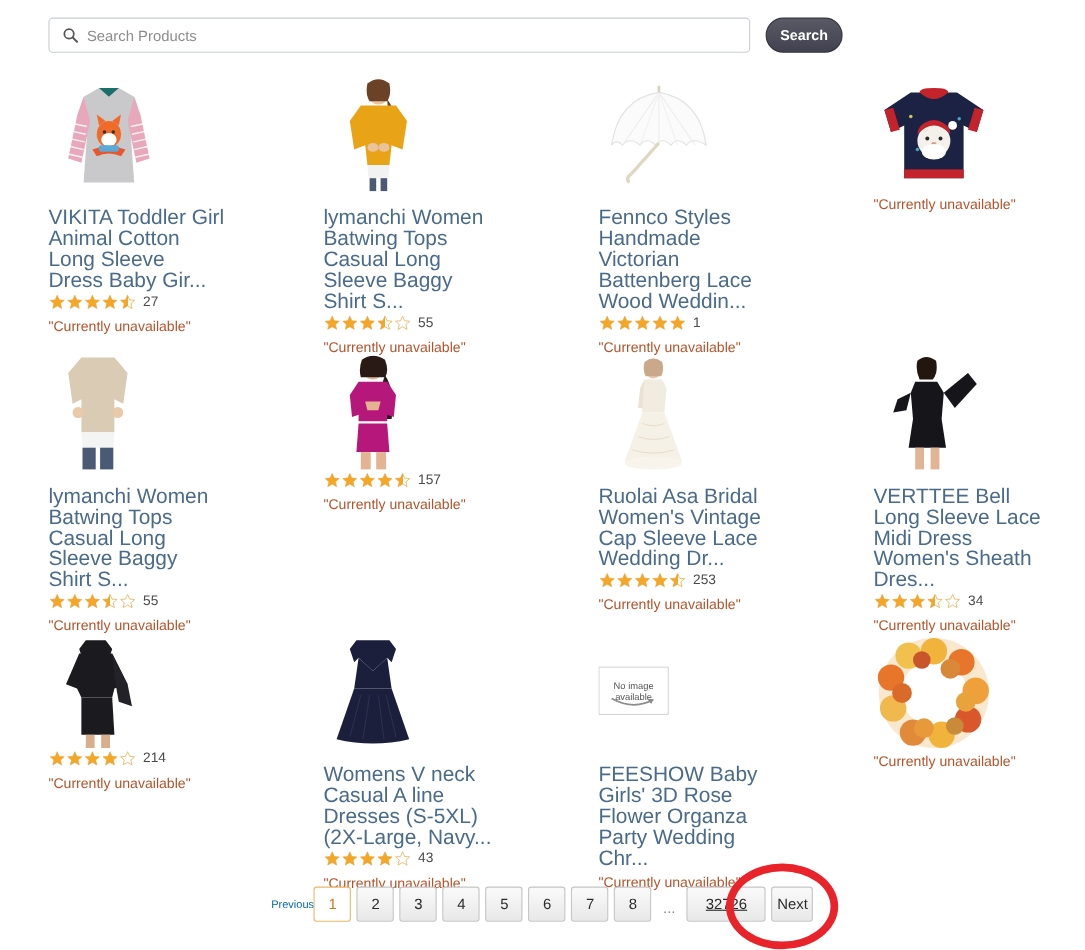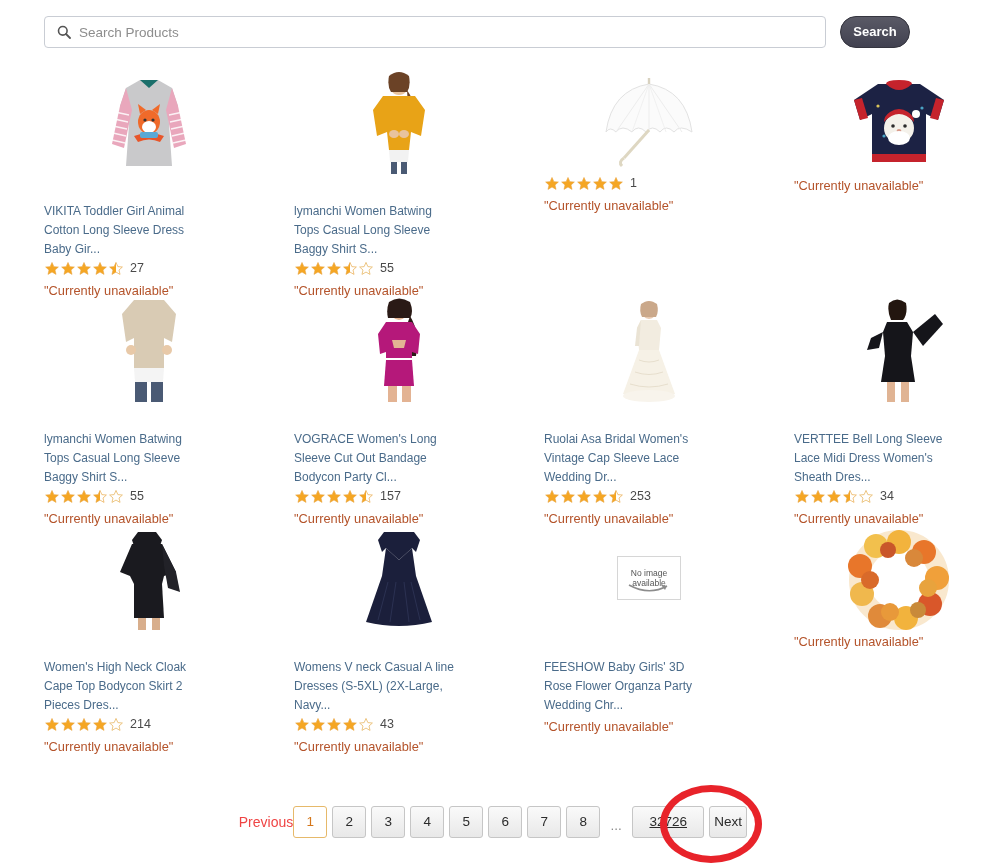--- a/index.html
+++ b/index.html
@@ -13,21 +13,21 @@
 
   
   .search-bar {
     position: absolute;
     left: 44px; top: 16px;
     width: 868px; height: 32px;
     display: flex; align-items: stretch;
   }
   .search-field {
     position: relative;
-    width: 782px; height: 32px;
+    width: 638px; height: 32px;
     background: #fff;
     border: 1px solid #c9cdd4;
     border-radius: 4px;
     display: flex; align-items: center;
   }
   .search-icon {
     width: 14px; height: 14px;
     margin-left: 12px; margin-right: 8px;
     flex: 0 0 auto;
     position: relative;
@@ -63,28 +63,28 @@
     display: grid;
     grid-template-columns: repeat(4, 250px);
     grid-column-gap: 0px;
     grid-row-gap: 0px;
   }
   .cell { width: 250px; position: relative; }
 
   .prod { width: 250px; }
   .prod-img-box {
     width: 210px; height: 104px;
-    display: flex; align-items: flex-end; justify-content: center;
+    display: flex; align-items: flex-end; justify-content: flex-start;
     overflow: hidden;
     position: relative;
   }
   .prod-title {
-    margin-top: 28px;
+    margin-top: 15px;
     width: 160px;
-    font-size: 12px;
+    font-size: 19px;
     line-height: 19px;
     color: #4a6b8a;
     cursor: pointer;
   }
   .rating-line {
     margin-top: 2px;
     height: 18px;
     display: flex; align-items: flex-start;
     cursor: pointer;
   }
@@ -104,22 +104,22 @@
   
   .pagination {
     position: absolute;
     left: 0; top: 806px;
     width: 986px;
     display: flex;
     align-items: center;
     justify-content: center;
   }
   .page-prev {
-    color: #ef4444;
-    font-size: 14px;
+    color: #0369a1;
+    font-size: 10px;
     cursor: default;
   }
   .page-btn {
     width: 34px; height: 32px;
     margin-right: 5px;
     background: #efefef;
     background-image: linear-gradient(#fafafa, #e8e8e8);
     border: 1px solid #c6c6c6;
     border-radius: 3px;
     font-family: "Liberation Sans", sans-serif;
@@ -317,20 +317,21 @@
           <path d="M55 14 L55 62" stroke="#ededed" stroke-width="1"></path>
           <path d="M55 14 L22 62" stroke="#ededed" stroke-width="1"></path>
           <path d="M55 14 L88 62" stroke="#ededed" stroke-width="1"></path>
           <path d="M55 14 L38 62" stroke="#eeeeee" stroke-width="0.8"></path>
           <path d="M55 14 L72 62" stroke="#eeeeee" stroke-width="0.8"></path>
           <line x1="55" y1="8" x2="55" y2="14" stroke="#d8d2c0" stroke-width="2.4"></line>
           <line x1="55" y1="60" x2="30" y2="88" stroke="#ded7c2" stroke-width="3"></line>
           <path d="M30 88 Q24 92 28 96" fill="none" stroke="#ded7c2" stroke-width="3"></path>
         </svg>
       </div>
+      <div class="prod-title">Fennco Styles Handmade Victorian Battenberg Lace Wood Weddin...</div>
       <div class="rating-line">
         <span class="stars">
           <svg class="star" viewBox="0 0 16 16">
               <polygon points="8,1.5 10,6 14.8,6.4 11.2,9.6 12.3,14.3 8,11.8 3.7,14.3 4.8,9.6 1.2,6.4 6,6" fill="#f5a623" stroke="#e8a33d" stroke-width="0.6"></polygon>
             </svg>
           <svg class="star" viewBox="0 0 16 16">
               <polygon points="8,1.5 10,6 14.8,6.4 11.2,9.6 12.3,14.3 8,11.8 3.7,14.3 4.8,9.6 1.2,6.4 6,6" fill="#f5a623" stroke="#e8a33d" stroke-width="0.6"></polygon>
             </svg>
           <svg class="star" viewBox="0 0 16 16">
               <polygon points="8,1.5 10,6 14.8,6.4 11.2,9.6 12.3,14.3 8,11.8 3.7,14.3 4.8,9.6 1.2,6.4 6,6" fill="#f5a623" stroke="#e8a33d" stroke-width="0.6"></polygon>
@@ -428,21 +429,20 @@
           <ellipse cx="45" cy="12" rx="9" ry="10" fill="#e3b393"></ellipse>
           <path d="M35 4 Q45 -3 56 4 Q60 14 56 20 L34 20 Q32 12 35 4Z" fill="#2a1a16"></path>
           <path d="M56 18 Q66 34 62 58 L56 58 Q60 38 54 24Z" fill="#2a1a16"></path>
           <path d="M32 24 L58 24 L66 36 L64 56 L58 54 L58 60 L32 60 L32 54 L26 56 L24 36 Z" fill="#b5187a"></path>
           <path d="M38 42 L52 42 L50 50 L40 50 Z" fill="#e3b393"></path>
           <path d="M32 62 L58 62 L60 88 L30 88 Z" fill="#b5187a"></path>
           <rect x="34" y="88" width="9" height="16" fill="#e3b393"></rect>
           <rect x="48" y="88" width="9" height="16" fill="#e3b393"></rect>
         </svg>
       </div>
-      <div class="prod-title">VOGRACE Women's Long Sleeve Cut Out Bandage Bodycon Party Cl...</div>
       <div class="rating-line">
         <span class="stars">
           <svg class="star" viewBox="0 0 16 16">
               <polygon points="8,1.5 10,6 14.8,6.4 11.2,9.6 12.3,14.3 8,11.8 3.7,14.3 4.8,9.6 1.2,6.4 6,6" fill="#f5a623" stroke="#e8a33d" stroke-width="0.6"></polygon>
             </svg>
           <svg class="star" viewBox="0 0 16 16">
               <polygon points="8,1.5 10,6 14.8,6.4 11.2,9.6 12.3,14.3 8,11.8 3.7,14.3 4.8,9.6 1.2,6.4 6,6" fill="#f5a623" stroke="#e8a33d" stroke-width="0.6"></polygon>
             </svg>
           <svg class="star" viewBox="0 0 16 16">
               <polygon points="8,1.5 10,6 14.8,6.4 11.2,9.6 12.3,14.3 8,11.8 3.7,14.3 4.8,9.6 1.2,6.4 6,6" fill="#f5a623" stroke="#e8a33d" stroke-width="0.6"></polygon>
@@ -567,21 +567,20 @@
         <svg width="90" height="104" viewBox="0 0 90 104">
 
           <path d="M34 6 L52 6 L58 14 L56 20 L30 20 L28 14 Z" fill="#1a1a1f"></path>
           <path d="M28 18 L58 18 L72 46 L60 50 L58 58 L30 58 L26 50 L16 46 Z" fill="#1a1a1f"></path>
           <path d="M30 58 L58 58 L60 92 L30 92 Z" fill="#1a1a1f"></path>
           <path d="M58 18 L72 46 L76 66 L64 62 L60 40Z" fill="#222228"></path>
           <rect x="34" y="92" width="8" height="12" fill="#d8ae8c"></rect>
           <rect x="48" y="92" width="8" height="12" fill="#d8ae8c"></rect>
         </svg>
       </div>
-      <div class="prod-title">Women's High Neck Cloak Cape Top Bodycon Skirt 2 Pieces Dres...</div>
       <div class="rating-line">
         <span class="stars">
           <svg class="star" viewBox="0 0 16 16">
               <polygon points="8,1.5 10,6 14.8,6.4 11.2,9.6 12.3,14.3 8,11.8 3.7,14.3 4.8,9.6 1.2,6.4 6,6" fill="#f5a623" stroke="#e8a33d" stroke-width="0.6"></polygon>
             </svg>
           <svg class="star" viewBox="0 0 16 16">
               <polygon points="8,1.5 10,6 14.8,6.4 11.2,9.6 12.3,14.3 8,11.8 3.7,14.3 4.8,9.6 1.2,6.4 6,6" fill="#f5a623" stroke="#e8a33d" stroke-width="0.6"></polygon>
             </svg>
           <svg class="star" viewBox="0 0 16 16">
               <polygon points="8,1.5 10,6 14.8,6.4 11.2,9.6 12.3,14.3 8,11.8 3.7,14.3 4.8,9.6 1.2,6.4 6,6" fill="#f5a623" stroke="#e8a33d" stroke-width="0.6"></polygon>

